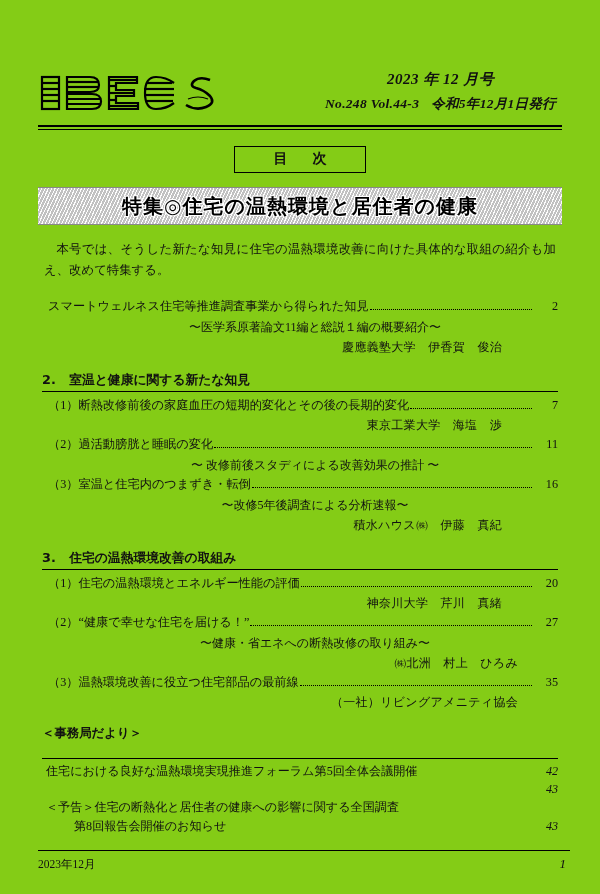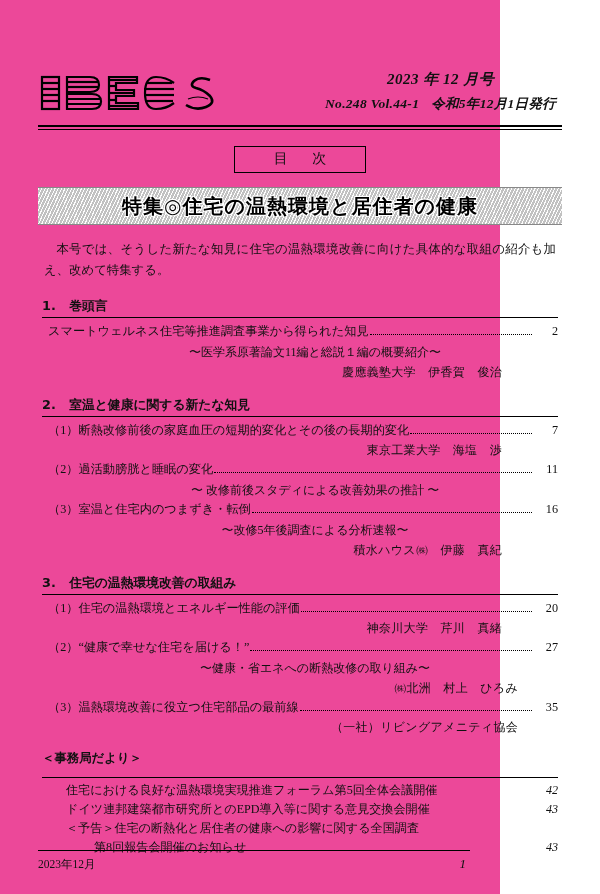--- a/index.html
+++ b/index.html
@@ -11,23 +11,23 @@
     width: 600px;
     height: 894px;
     font-family: "Liberation Serif", serif;
     color: #111;
     position: relative;
     overflow: hidden;
   }
   .page {
     position: absolute;
     left: 0; top: 0;
-    width: 500px;
+    width: 600px;
     height: 894px;
-    background: #ec4899;
+    background: #84cc16;
   }
   .inner {
     position: absolute;
     left: 38px;
     top: 70px;
     width: 524px;
   }
 
   
   .masthead {
@@ -74,21 +74,21 @@
   
   .toc-title-wrap {
     text-align: center;
     margin-top: 16px;
   }
   .toc-title {
     display: inline-block;
     border: 1.5px solid #000;
     padding: 3px 29px 4px;
     font-size: 14px;
-    font-weight: normal;
+    font-weight: bold;
     letter-spacing: 10px;
     text-indent: 10px;
     font-family: "DejaVu Sans", sans-serif;
   }
 
   
   .feature-banner {
     margin-top: 14px;
     height: 36px;
     background: #d8d8d8;
@@ -188,31 +188,31 @@
   }
   .author-wide { padding-right: 40px; }
 
   
   .office-head {
     margin-top: 14px;
     font-size: 12.4px;
     font-weight: bold;
     font-family: "DejaVu Sans", sans-serif;
     border-bottom: 1px solid #000;
-    padding-bottom: 10px;
+    padding-bottom: 16px;
   }
   .office-list { margin-top: 4px; }
   .office-row {
     display: flex;
     align-items: baseline;
     white-space: nowrap;
     margin-top: 2px;
     font-size: 12.1px;
   }
-  .office-row .t { flex: 0 0 auto; padding-left: 4px; margin-left: 20px; }
+  .office-row .t { flex: 0 0 auto; padding-left: 4px; }
   .office-row .t.ind { padding-left: 32px; }
   .office-row .sp { flex: 1 1 auto; }
   .office-row .pn { flex: 0 0 24px; text-align: right; font-style: italic; }
 
   
   .footer {
     position: absolute;
     left: 38px;
     right: 30px;
     bottom: 22px;
@@ -267,44 +267,40 @@
             <line x1="107" y1="30" x2="135" y2="30"></line>
 
             <path d="M148 34 Q158 40 168 36 Q178 32 172 25 Q166 19 158 17 Q151 15 156 10 Q162 5 172 9" stroke-width="2.6"></path>
             <path d="M150 28 Q160 24 170 28" stroke-width="1.2"></path>
           </g>
         </svg>
       </div>
       <div class="issue-info">
         <div class="issue-line1">2023 年 12 月号</div>
         <div class="issue-line2">
-          <span>No.248   Vol.44-1</span><span class="sp"></span><span>令和5年12月1日発行</span>
+          <span>No.248   Vol.44-3</span><span class="sp"></span><span>令和5年12月1日発行</span>
         </div>
       </div>
     </div>
     <div class="rule-double"></div>
 
     <div class="toc-title-wrap">
       <span class="toc-title">目 次</span>
     </div>
 
     <div class="feature-banner">
       <span class="txt">特集◎住宅の温熱環境と居住者の健康</span>
     </div>
 
     <div class="lead">
       <p class="indent1">本号では、そうした新たな知見に住宅の温熱環境改善に向けた具体的な取組の紹介も加え、改めて特集する。</p>
     </div>
 
     <div class="toc">
 
-      <div class="sec-head first sec-underline">
-        <span>1.</span>
-        &nbsp;&nbsp;<span>巻頭言</span>
-      </div>
       <div class="entry">
         <div class="entry-line">
           <span class="entry-label"></span>
           <span class="entry-text">スマートウェルネス住宅等推進調査事業から得られた知見</span>
           <span class="leader"></span>
           <span class="page-num">2</span>
         </div>
         <div class="sub">〜医学系原著論文11編と総説１編の概要紹介〜</div>
         <div class="author">慶應義塾大学　伊香賀　俊治</div>
       </div>
@@ -382,21 +378,20 @@
       </div>
 
       <div class="office-head">＜事務局だより＞</div>
       <div class="office-list">
         <div class="office-row">
           <span class="t">住宅における良好な温熱環境実現推進フォーラム第5回全体会議開催</span>
           <span class="sp"></span>
           <span class="pn">42</span>
         </div>
         <div class="office-row">
-          <span class="t">ドイツ連邦建築都市研究所とのEPD導入等に関する意見交換会開催</span>
           <span class="sp"></span>
           <span class="pn">43</span>
         </div>
         <div class="office-row">
           <span class="t">＜予告＞住宅の断熱化と居住者の健康への影響に関する全国調査</span>
           <span class="sp"></span>
           <span class="pn"></span>
         </div>
         <div class="office-row">
           <span class="t ind">第8回報告会開催のお知らせ</span>

